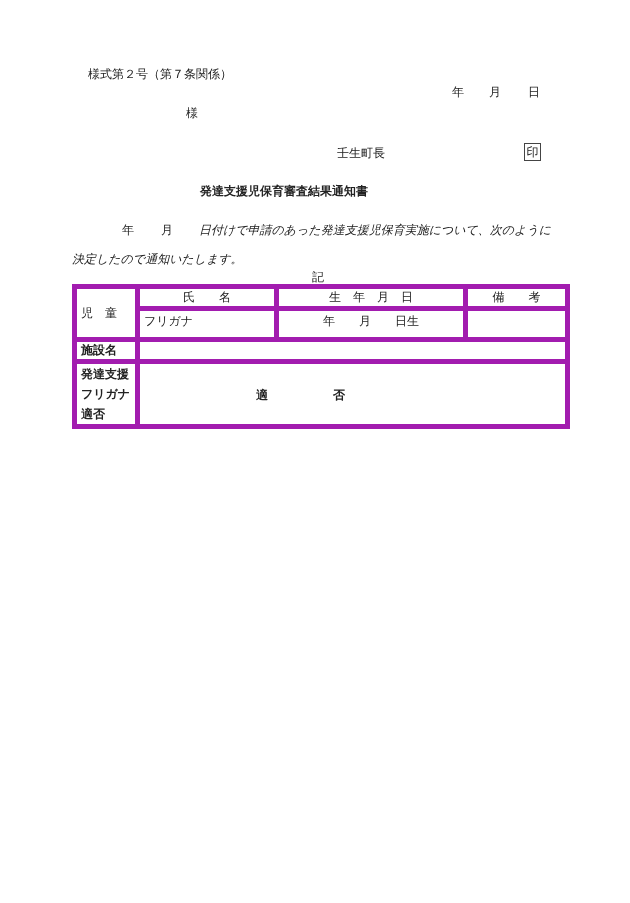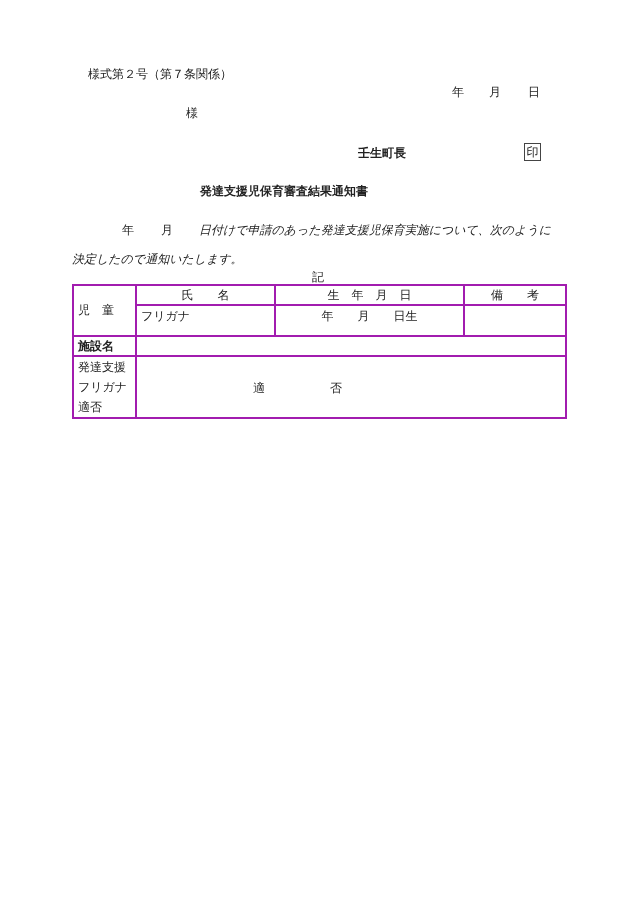--- a/index.html
+++ b/index.html
@@ -2,37 +2,37 @@
 <html><head>
 <meta charset="utf-8">
 <style>
   html, body { margin:0; padding:0; }
   body { width:630px; height:903px; background:#ffffff; position:relative; overflow:hidden;
          font-family: "DejaVu Serif", "Liberation Serif", serif; color:#222; font-size:12px; }
   .abs { position:absolute; white-space:nowrap; line-height:14px; }
   .seal { position:absolute; left:524px; top:143px; width:15px; height:16px; border:1px solid #444;
           font-size:12px; line-height:16px; text-align:center; }
   table.form { position:absolute; left:72px; top:284px; width:493px; border-collapse:collapse; table-layout:fixed; }
-  table.form td { border:2px solid #a21caf; padding:0 4px; font-size:12px; vertical-align:middle; }
+  table.form td { border:5px solid #a21caf; padding:0 4px; font-size:12px; vertical-align:middle; }
   .center { text-align:center; }
   .top { vertical-align:top !important; padding-top:2px !important; }
   .multi { line-height:20px; }
 </style>
 </head>
 <body>
 
 <div class="abs" style="left:88px;top:67px;">様式第２号（第７条関係）</div>
 
 <div class="abs" style="left:452px;top:85px;">年</div>
 <div class="abs" style="left:489px;top:85px;">月</div>
 <div class="abs" style="left:528px;top:85px;">日</div>
 
 <div class="abs" style="left:186px;top:106px;">様</div>
 
-<div class="abs" style="left:358px;top:146px;font-weight:bold;">壬生町長</div>
+<div class="abs" style="left:337px;top:146px;">壬生町長</div>
 <div class="seal">印</div>
 
 <div class="abs" style="left:200px;top:184px;font-weight:bold;">発達支援児保育審査結果通知書</div>
 
 <div class="abs" style="left:122px;top:223px;">年</div>
 <div class="abs" style="left:161px;top:223px;">月</div>
 <div class="abs" style="left:199px;top:223px;font-style:italic;">日付けで申請のあった発達支援児保育実施について、次のように</div>
 <div class="abs" style="left:72px;top:252px;font-style:italic;">決定したので通知いたします。</div>
 
 <div class="abs" style="left:312px;top:270px;">記</div>
@@ -53,21 +53,21 @@
   </tr>
   <tr style="height:31px;">
     <td class="top">フリガナ</td>
     <td class="top center">年　　月　　日生</td>
     <td></td>
   </tr>
   <tr style="height:20px;font-weight:bold;">
     <td>施設名</td>
     <td colspan="3"></td>
   </tr>
-  <tr style="height:60px;">
+  <tr style="height:60px;font-weight:bold;">
     <td class="multi">
       <div>発達支援</div>
       <div>フリガナ</div>
       <div>適否</div>
     </td>
     <td colspan="3" style="position:relative;">
       <span style="position:absolute;left:116px;top:23px;">適</span>
       <span style="position:absolute;left:193px;top:23px;">否</span>
     </td>
   </tr>

